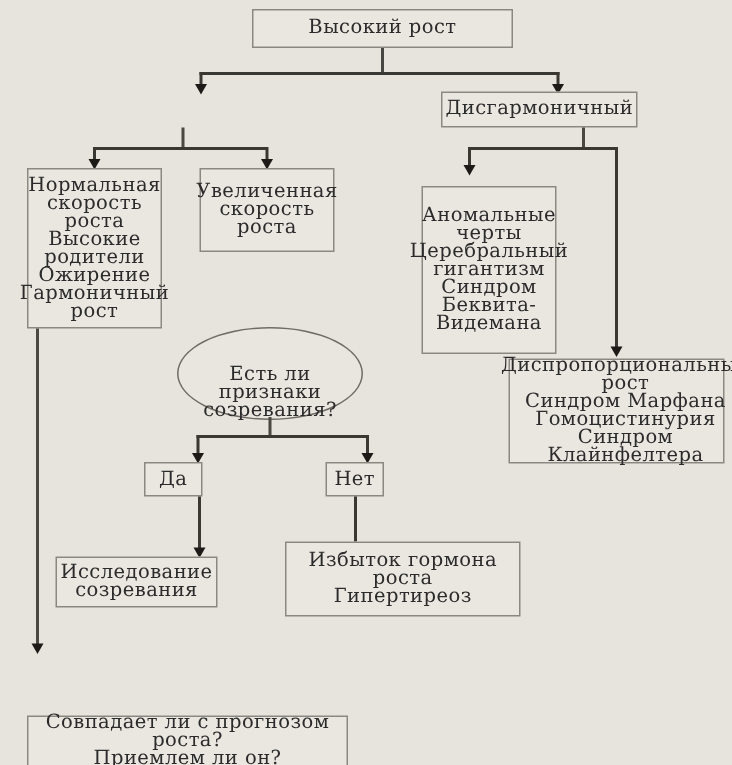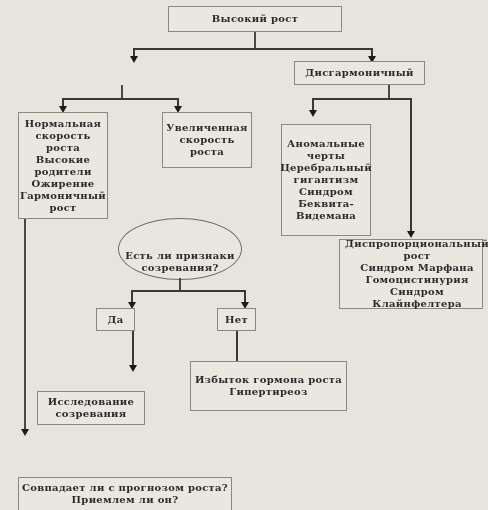--- a/index.html
+++ b/index.html
@@ -21,26 +21,25 @@
   .node {
     position: absolute;
     background: #eae7e1;
     border: 1px solid #8b8881;
     box-sizing: border-box;
     display: flex;
     align-items: center;
     justify-content: center;
     text-align: center;
     color: #2b2b2b;
-    font-size: 10px;
+    font-size: 13px;
     line-height: 12px;
     letter-spacing: 0.3px;
     white-space: pre-line;
     padding: 2px 3px;
-    font-weight: bold;
   }
   .node.decision {
     border: none;
     background: transparent;
     border-radius: 0;
   }
   .ellipse-shape {
     position: absolute;
     border: 1px solid #6f6c66;
     border-radius: 50%;
@@ -99,21 +98,21 @@
 
   <div class="node" style="left:18px; top:112px; width:90px; height:107px;">Нормальная
 скорость
 роста
 Высокие
 родители
 Ожирение
 Гармоничный
 рост</div>
 
-  <div class="node" style="left:133px; top:112px; width:90px; height:56px;margin-left:29px;">Увеличенная
+  <div class="node" style="left:133px; top:112px; width:90px; height:56px;">Увеличенная
 скорость
 роста</div>
 
   <div class="node" style="left:281px; top:124px; width:90px; height:112px;">Аномальные
 черты
 Церебральный
 гигантизм
 Синдром
 Беквита-
 Видемана</div>
@@ -139,21 +138,21 @@
   <div class="arrow-down" style="left:241px; top:302px;"></div>
 
   <div class="node" style="left:96px; top:308px; width:39px; height:23px;">Да</div>
   <div class="node" style="left:217px; top:308px; width:39px; height:23px;">Нет</div>
 
   <div class="edge v" style="left:132px; top:331px; width:2px; height:36px;"></div>
   <div class="arrow-down" style="left:129px; top:365px;"></div>
   <div class="edge v" style="left:236px; top:331px; width:2px; height:36px;"></div>
   <div class="arrow-down" style="left:233px; top:365px;"></div>
 
-  <div class="node" style="left:37px; top:371px; width:108px; height:34px;margin-top:20px;">Исследование
+  <div class="node" style="left:37px; top:371px; width:108px; height:34px;">Исследование
 созревания</div>
 
   <div class="node" style="left:190px; top:361px; width:157px; height:50px;">Избыток гормона роста
 Гипертиреоз</div>
 
   <div class="node" style="left:18px; top:438px; width:214px; height:34px;margin-top:39px;">Совпадает ли с прогнозом роста?
 Приемлем ли он?</div>
 
 </div>
 

